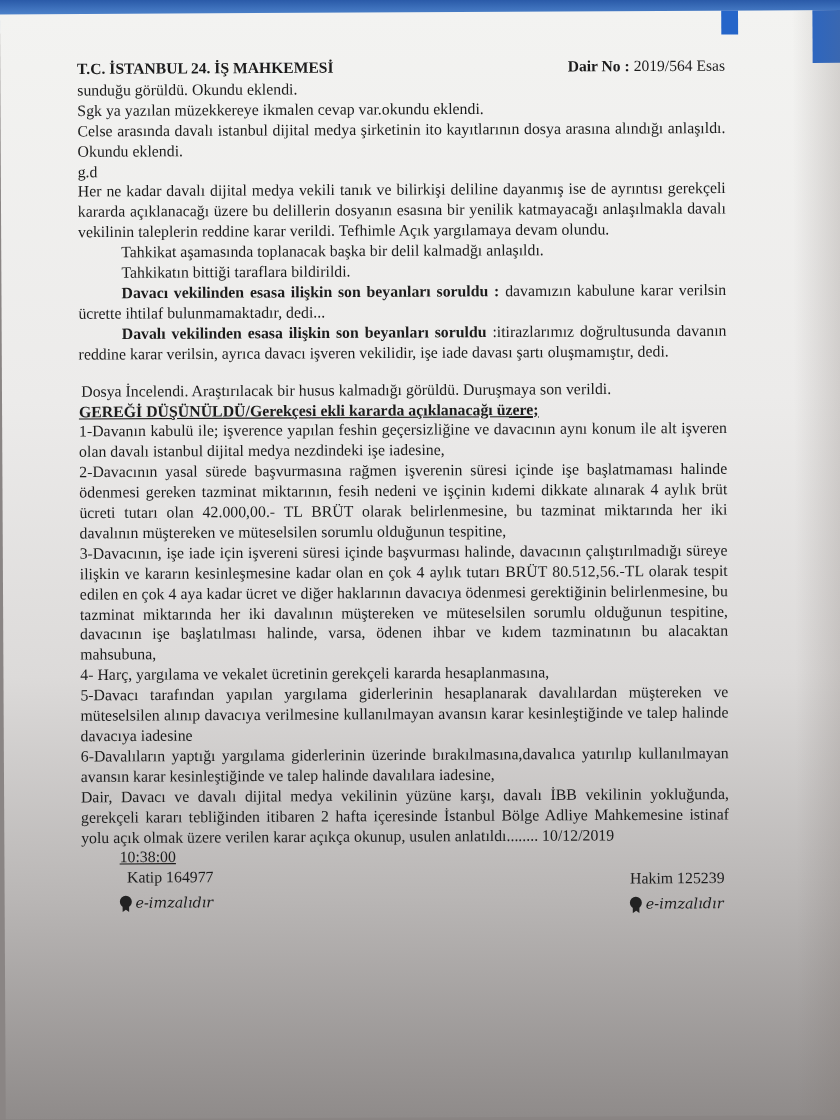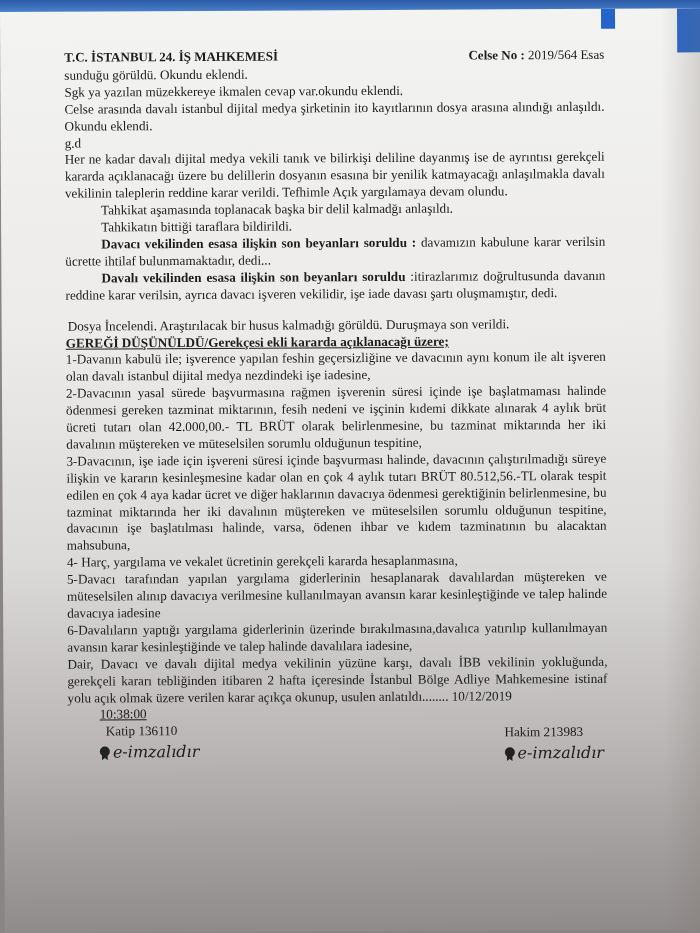--- a/index.html
+++ b/index.html
@@ -36,37 +36,37 @@
   .header .esas b { font-weight: bold; }
   p { margin: 0; text-align: justify; }
   .indent { text-indent: 36px; }
   .bold { font-weight: bold; }
   .gap { height: 14px; }
   .underline { text-decoration: underline; font-weight: bold; }
   .sig-row { display: flex; justify-content: space-between; margin-top: 0; }
   .sig-left { padding-left: 32px; }
   .sig-right { padding-right: 4px; margin-top: 20px; text-align: left; }
   .time { padding-left: 28px; text-decoration: underline; }
-  .eimza { font-family: "DejaVu Serif", serif; font-style: italic; font-size: 16px; display: flex; align-items: center; gap: 3px; margin-top: 4px; }
+  .eimza { font-family: "DejaVu Serif", serif; font-style: italic; font-size: 12px; display: flex; align-items: center; gap: 3px; margin-top: 4px; }
   .rosette { display: inline-block; width: 10px; height: 14px; position: relative; }
   .rosette::before { content: ""; position: absolute; left: 0; top: 0; width: 10px; height: 10px; border-radius: 50%; background: #222; }
   .rosette::after { content: ""; position: absolute; left: 2px; top: 8px; width: 6px; height: 6px; background: #222; clip-path: polygon(0 0, 100% 0, 100% 100%, 50% 65%, 0 100%); }
 </style>
 </head>
 <body>
 
 <div class="topbar"></div>
 <div class="paper">
   <div class="tab tab1"></div>
   <div class="tab tab2"></div>
 
   <div class="doc">
     <div class="header">
       <span class="court">T.C. İSTANBUL 24. İŞ MAHKEMESİ</span>
-      <span class="esas"><b>Celse No :</b> <span>2019/564 Esas</span></span>
+      <span class="esas"><b>Dair No :</b> <span>2019/564 Esas</span></span>
     </div>
 
     <p>sunduğu görüldü. Okundu eklendi.</p>
     <p>Sgk ya yazılan müzekkereye ikmalen cevap var.okundu eklendi.</p>
     <p>Celse arasında davalı istanbul dijital medya şirketinin ito kayıtlarının dosya arasına alındığı anlaşıldı. Okundu eklendi.</p>
     <p>g.d</p>
     <p>Her ne kadar davalı dijital medya vekili tanık ve bilirkişi deliline dayanmış ise de ayrıntısı gerekçeli kararda açıklanacağı üzere bu delillerin dosyanın esasına bir yenilik katmayacağı anlaşılmakla davalı vekilinin taleplerin reddine karar verildi. Tefhimle Açık yargılamaya devam olundu.</p>
     <p class="indent">Tahkikat aşamasında toplanacak başka bir delil kalmadğı anlaşıldı.</p>
     <p class="indent">Tahkikatın bittiği taraflara bildirildi.</p>
     <p class="indent"><span class="bold">Davacı vekilinden esasa ilişkin son beyanları soruldu :</span><span> davamızın kabulune karar verilsin ücrette ihtilaf bulunmamaktadır, dedi...</span></p>
@@ -81,28 +81,28 @@
     <p>2-Davacının yasal sürede başvurmasına rağmen işverenin süresi içinde işe başlatmaması halinde ödenmesi gereken tazminat miktarının, fesih nedeni ve işçinin kıdemi dikkate alınarak 4 aylık brüt ücreti tutarı olan 42.000,00.- TL BRÜT olarak belirlenmesine, bu tazminat miktarında her iki davalının müştereken ve müteselsilen sorumlu olduğunun tespitine,</p>
     <p>3-Davacının, işe iade için işvereni süresi içinde başvurması halinde, davacının çalıştırılmadığı süreye ilişkin ve kararın kesinleşmesine kadar olan en çok 4 aylık tutarı BRÜT 80.512,56.-TL olarak tespit edilen en çok 4 aya kadar ücret ve diğer haklarının davacıya ödenmesi gerektiğinin belirlenmesine, bu tazminat miktarında her iki davalının müştereken ve müteselsilen sorumlu olduğunun tespitine, davacının işe başlatılması halinde, varsa, ödenen ihbar ve kıdem tazminatının bu alacaktan mahsubuna,</p>
     <p>4- Harç, yargılama ve vekalet ücretinin gerekçeli kararda hesaplanmasına,</p>
     <p>5-Davacı tarafından yapılan yargılama giderlerinin hesaplanarak davalılardan müştereken ve müteselsilen alınıp davacıya verilmesine kullanılmayan avansın karar kesinleştiğinde ve talep halinde davacıya iadesine</p>
     <p>6-Davalıların yaptığı yargılama giderlerinin üzerinde bırakılmasına,davalıca yatırılıp kullanılmayan avansın karar kesinleştiğinde ve talep halinde davalılara iadesine,</p>
     <p>Dair, Davacı ve davalı dijital medya vekilinin yüzüne karşı, davalı İBB vekilinin yokluğunda, gerekçeli kararı tebliğinden itibaren 2 hafta içeresinde İstanbul Bölge Adliye Mahkemesine istinaf yolu açık olmak üzere verilen karar açıkça okunup, usulen anlatıldı........ 10/12/2019</p>
 
     <div class="sig-row">
       <div class="sig-left">
         <div class="time" style="padding-left:0">10:38:00</div>
-        <div style="padding-left:6px">Katip 136110</div>
+        <div style="padding-left:6px">Katip 164977</div>
         <div class="eimza">
           <span class="rosette"></span>
           <span>e-imzalıdır</span>
         </div>
       </div>
       <div class="sig-right">
-        <div>Hakim 213983</div>
+        <div>Hakim 125239</div>
         <div class="eimza">
           <span class="rosette"></span>
           <span>e-imzalıdır</span>
         </div>
       </div>
     </div>
   </div>
 </div>
 
 </body></html>

